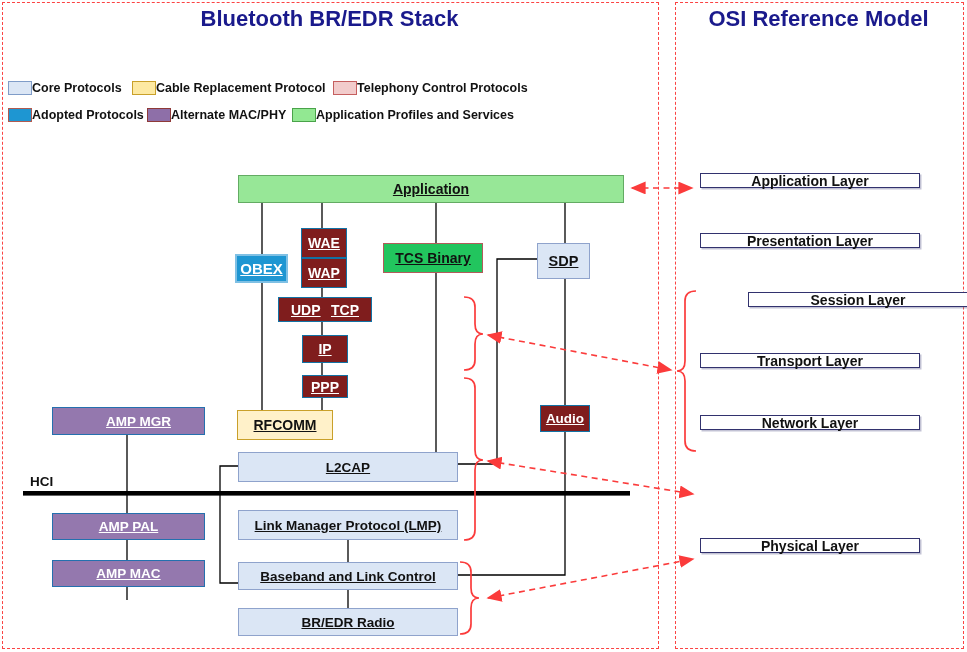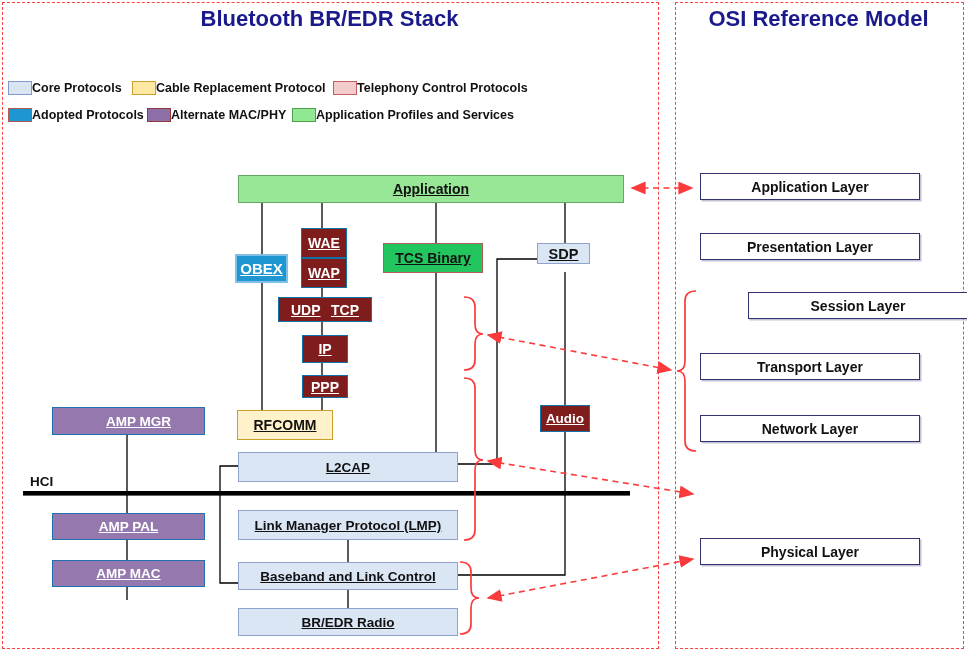--- a/index.html
+++ b/index.html
@@ -22,21 +22,21 @@
   .sw-app{background:#92e892;border-color:#4aa34a;}
   
   .box{position:absolute;display:flex;align-items:center;justify-content:center;box-sizing:border-box;font-weight:bold;white-space:nowrap;text-decoration:underline;}
   .blue{background:#7f1d1d;border:1.5px solid #1272a5;color:#fff;font-size:14px;}
   .blue-light-border{background:#1e96d2;border:2px solid #7fc0e4;color:#fff;font-size:14px;}
   .core{background:#dbe6f5;border:1.3px solid #8fa3cc;color:#111;font-size:13.5px;}
   .purple{background:#9478ae;border:1.6px solid #2470ae;color:#fff;font-size:13.5px;}
   .yellow{background:#fff1c9;border:1.6px solid #c9a02a;color:#111;font-size:14px;}
   .pink{background:#22c55e;border:1.6px solid #b25b5b;color:#111;font-size:14px;}
   .green{background:#97e797;border:1.3px solid #63ab63;color:#111;font-size:14px;}
-  .osi-box{position:absolute;left:700px;width:220px;height:27px;background:#fff;border:1.8px solid #32326e;
+  .osi-box{position:absolute;left:700px;width:220px;height:15px;background:#fff;border:1.8px solid #32326e;
            box-shadow:1.5px 1.5px 0 rgba(120,120,160,.45);display:flex;align-items:center;justify-content:center;
            font-weight:bold;font-size:14px;color:#111;box-sizing:border-box;white-space:nowrap;}
   #hci-label{position:absolute;left:30px;top:474px;font-size:13.5px;font-weight:bold;color:#111;}
   svg#overlay{position:absolute;left:0;top:0;pointer-events:none;}
   .udptcp-inner{display:flex;justify-content:space-between;width:100%;padding:0 12px;box-sizing:border-box;}
 </style>
 </head>
 <body>
 
 <div id="canvas">
@@ -117,21 +117,21 @@
       <path d="M488,461 L693,494" marker-start="url(#arrow)" marker-end="url(#arrow)"></path>
       <path d="M488,598 L693,559" marker-start="url(#arrow)" marker-end="url(#arrow)"></path>
     </g>
   </svg>
 
   <div class="box green" style="left:238px;top:175px;width:386px;height:28px;">Application</div>
   <div class="box blue-light-border" style="left:235px;top:254px;width:53px;height:29px;font-size:15px;">OBEX</div>
   <div class="box blue" style="left:301px;top:228px;width:46px;height:30px;">WAE</div>
   <div class="box blue" style="left:301px;top:258px;width:46px;height:30px;">WAP</div>
   <div class="box pink" style="left:383px;top:243px;width:100px;height:30px;">TCS Binary</div>
-  <div class="box core" style="left:537px;top:243px;width:53px;height:21px;font-size:14.5px;">SDP</div>
+  <div class="box core" style="left:537px;top:243px;width:53px;height:36px;font-size:14.5px;">SDP</div>
   <div class="box blue" style="left:278px;top:297px;width:94px;height:25px;">
     <span class="udptcp-inner">
       <span>UDP</span>
       <span>TCP</span>
     </span>
   </div>
   <div class="box blue" style="left:302px;top:335px;width:46px;height:28px;">IP</div>
   <div class="box blue" style="left:302px;top:375px;width:46px;height:23px;">PPP</div>
   <div class="box purple" style="left:52px;top:407px;width:153px;height:28px;padding-left:20px;">AMP MGR</div>
   <div class="box yellow" style="left:237px;top:410px;width:96px;height:30px;">RFCOMM</div>

